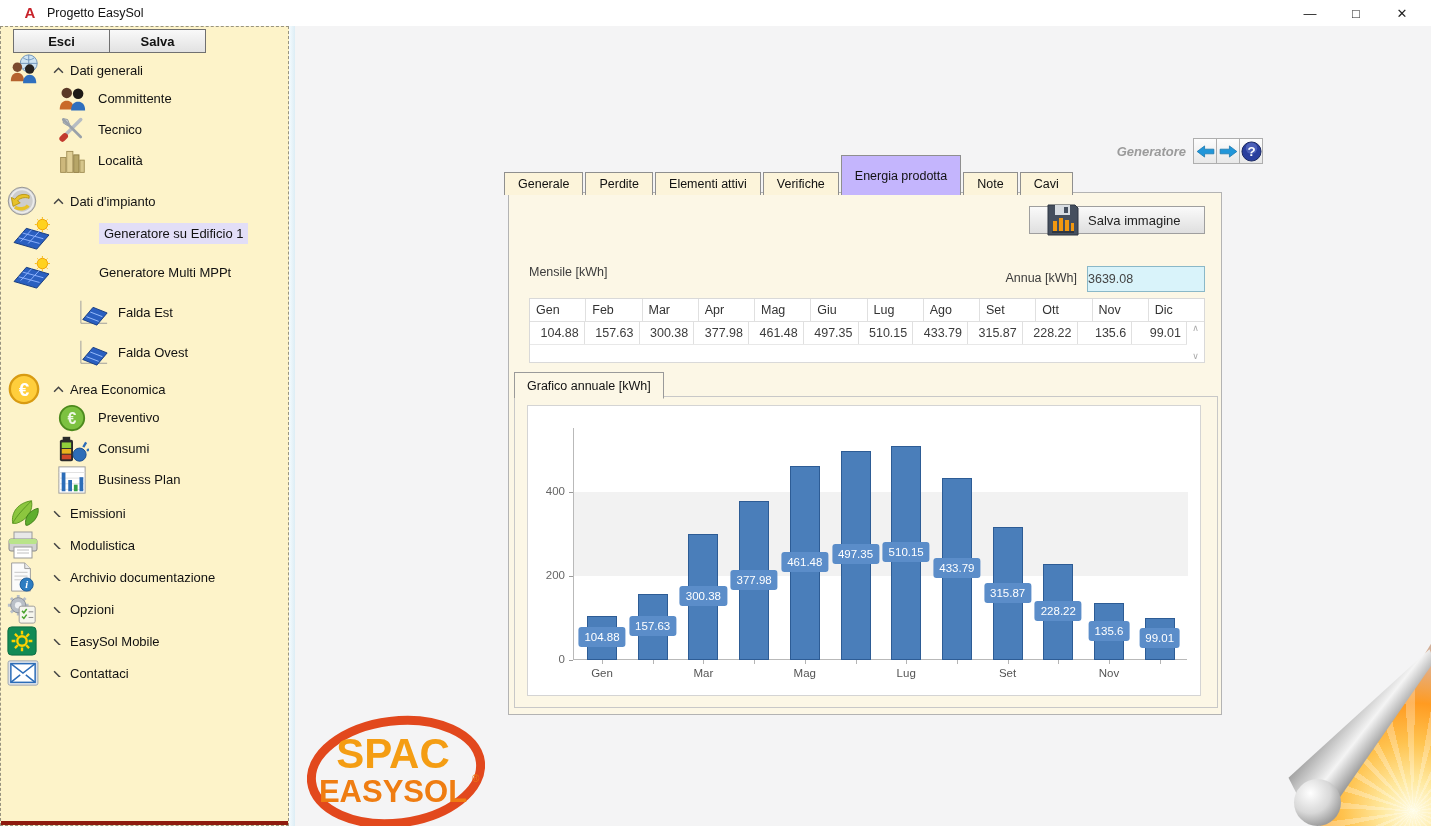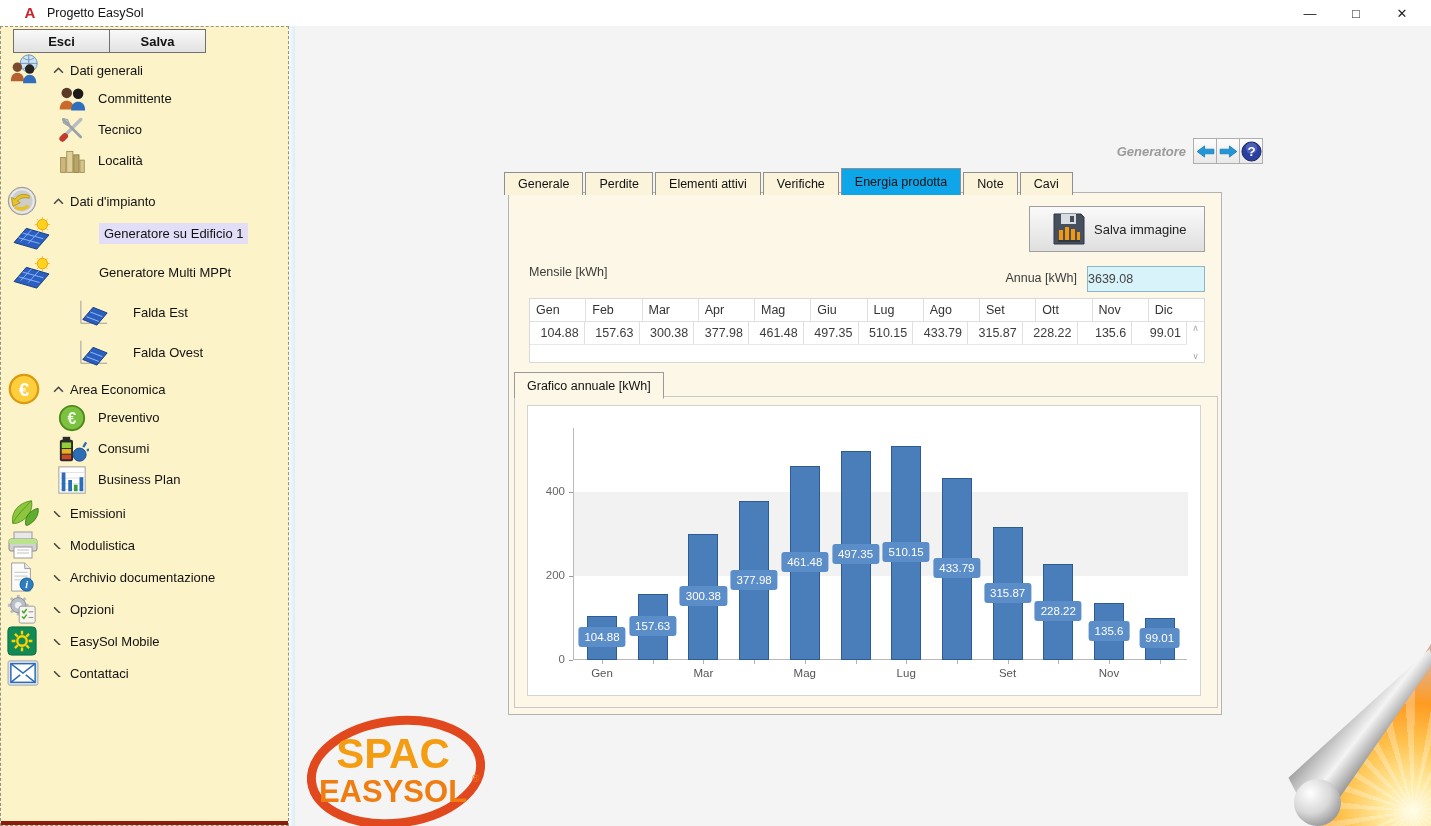--- a/index.html
+++ b/index.html
@@ -29,37 +29,37 @@
   .chev{width:17px;display:flex;align-items:center}
   .label{font-size:13px;color:#111;white-space:nowrap}
   .row-child{height:31px;padding-left:56px}
   .row-child .icon{width:33px}
   .row-child .label{margin-left:8px}
   .row-generator{height:39px;padding-left:12px}
   .row-generator .icon{width:40px}
   .row-generator .label{margin-left:46px}
   .row-falda{height:40px;padding-left:76px}
   .row-falda .icon{width:37px}
-  .row-falda .label{margin-left:19px}
+  .row-falda .label{margin-left:4px}
   .label.selected{background:#e2def7;padding:3px 5px}
   
   .splitter{position:absolute;left:289px;top:26px;width:6px;bottom:0;background:linear-gradient(90deg,#f5fbfe,#dcedf5)}
   .main{position:absolute;left:295px;top:26px;right:0;bottom:0;background:#f4f4f5;overflow:hidden}
   
   .gen-nav{position:absolute;top:112px;right:169px;display:flex;align-items:center}
   .gen-label{font-size:13px;font-weight:bold;font-style:italic;color:#9b9b9b;margin-right:7px}
   .nav-btn{width:24px;height:26px;border:1px solid #aeaeae;background:linear-gradient(#fdfdfd,#e8e8e8);display:flex;align-items:center;justify-content:center;padding:0;margin-right:-1px}
   .nav-btn svg{display:block}
   
   .tabstrip{position:absolute;left:209px;top:143px;display:flex;align-items:flex-end;height:26px;z-index:4}
   .tab{height:23px;padding:0 13px;background:#fcf4da;border:1px solid #8f8f8f;border-bottom:none;font-size:12.5px;font-family:inherit;color:#111;margin-right:2px;cursor:default}
-  .tab.active{height:27px;background:#0ea5e9;position:relative;z-index:6}
+  .tab.active{height:40px;background:#c4b5fd;position:relative;z-index:6}
   
   .panel{position:absolute;left:213px;top:166px;width:714px;height:523px;background:#fcf7e6;border:1px solid #b3b3b3;box-sizing:border-box;z-index:3}
-  .save-img-btn{position:absolute;left:520px;top:13px;width:176px;height:46px;border:1px solid #9f9f9f;background:linear-gradient(#fafafa,#dfdfdf);display:flex;align-items:center;font-size:13px;color:#222;font-family:inherit;padding:12px}
+  .save-img-btn{position:absolute;left:520px;top:13px;width:176px;height:28px;border:1px solid #9f9f9f;background:linear-gradient(#fafafa,#dfdfdf);display:flex;align-items:center;font-size:13px;color:#222;font-family:inherit;padding:6px}
   .save-img-btn .icon{margin:0 6px 0 8px;display:flex}
   .lbl{position:absolute;font-size:12.5px;color:#3c3c3c;white-space:nowrap}
   .annua-input{position:absolute;left:578px;top:73px;width:118px;height:26px;box-sizing:border-box;background:#d9f3fa;border:1px solid #8ab8c8;font-size:12.5px;color:#444;padding:0 0;font-family:inherit}
   
   .month-table{position:absolute;left:20px;top:105px;width:676px;background:#fff;border:1px solid #d9d9d9;box-sizing:border-box}
   .t-head{display:flex;border-bottom:1px solid #e0e0e0}
   .t-head .cell{flex:1;height:22px;line-height:22px;padding-left:6px;font-size:12.5px;color:#333;border-right:1px solid #e0e0e0;overflow:hidden}
   .t-head .cell:last-child{border-right:none}
   .t-body{position:relative;height:40px}
   .t-row{display:flex;width:calc(100% - 17px);border-bottom:1px solid #e8e8e8}

